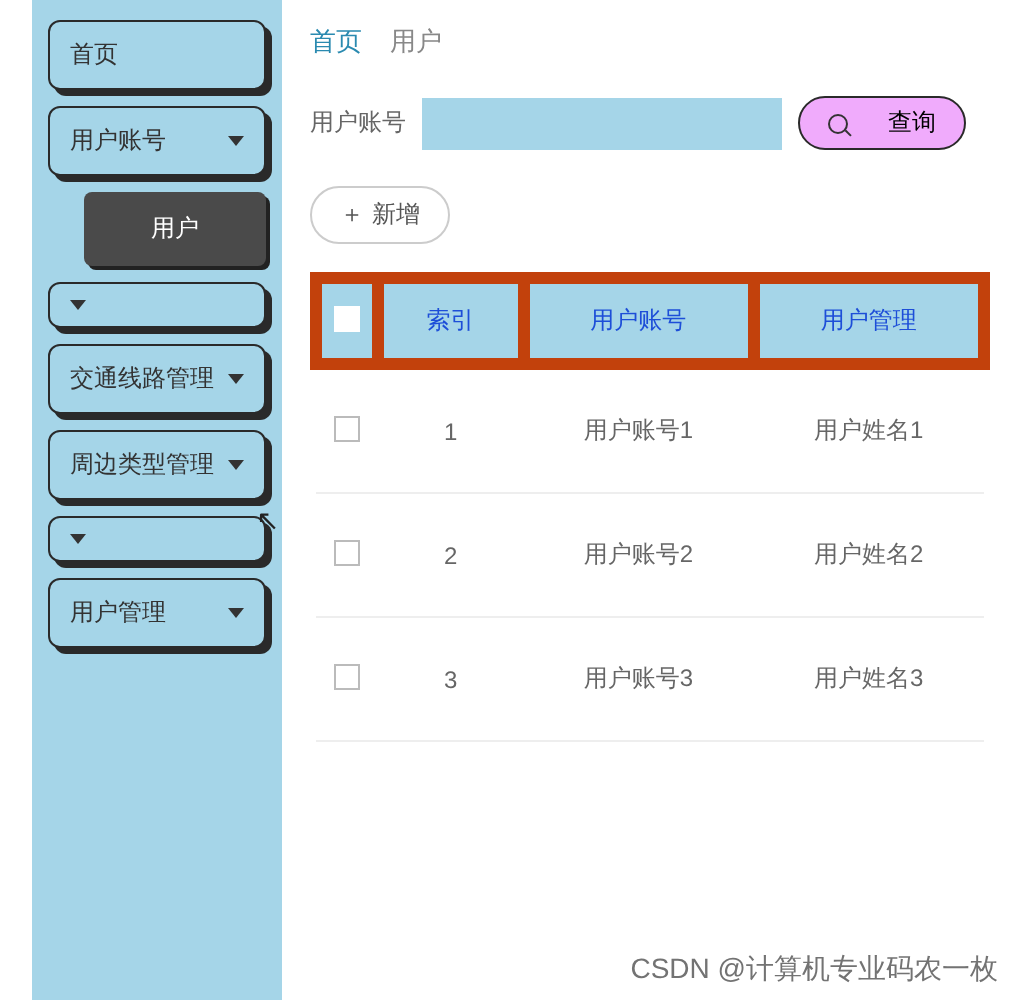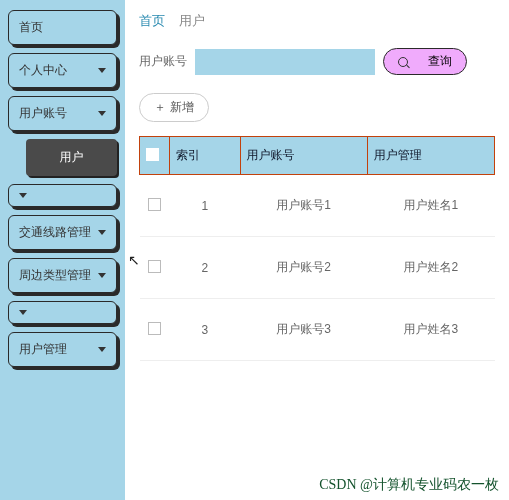--- a/index.html
+++ b/index.html
@@ -1,53 +1,49 @@
 <!DOCTYPE html>
 <html><head>
 <meta charset="utf-8">
 <style>
 * { box-sizing: border-box; margin: 0; padding: 0; }
 body { font-family: "Microsoft YaHei", sans-serif; font-size: 12px; background: #fff; width: 509px; height: 500px; overflow: hidden; position: relative; }
-.container { display: flex; height: 100%; }
+.container { display: flex; height: 100%; margin-left: 16px; }
 .sidebar { width: 125px; background: #a5d5e8; padding: 10px 8px; display: flex; flex-direction: column; gap: 8px; }
 .nav-item { position: relative; background: #a5d5e8; border: 1.5px solid #2a2a2a; border-radius: 6px; padding: 8px 10px; color: #333; font-size: 12px; cursor: pointer; box-shadow: 3px 3px 0 #2a2a2a; display: flex; justify-content: space-between; align-items: center; }
 .nav-item.sub { background: #4a4a4a; border: none; color: #fff; margin-left: 18px; padding: 10px 12px; text-align: center; justify-content: center; box-shadow: 2px 2px 0 #222; border-radius: 4px; }
 .chev { width: 0; height: 0; border-left: 4px solid transparent; border-right: 4px solid transparent; border-top: 5px solid #333; }
 .main { flex: 1; padding: 12px 14px; position: relative; }
 .breadcrumb { display: flex; gap: 14px; font-size: 13px; color: #888; margin-bottom: 18px; }
 .breadcrumb .root { color: #2a8ab0; }
 .filter-row { display: flex; align-items: center; gap: 8px; margin-bottom: 18px; }
 .filter-label { color: #666; font-size: 12px; }
 .filter-input { background: #a5d5e8; border: none; height: 26px; width: 180px; padding: 0 8px; outline: none; }
 .search-btn { border: 1.5px solid #2a2a2a; background: #f0abfc; border-radius: 14px; padding: 4px 14px; cursor: pointer; display: flex; align-items: center; gap: 20px; font-size: 12px; }
 .action-row { display: flex; gap: 10px; margin-bottom: 14px; }
 .pill-btn { border: 1px solid #ccc; background: #fff; border-radius: 16px; padding: 5px 14px; cursor: pointer; font-size: 12px; color: #555; display: flex; align-items: center; gap: 4px; }
 .table { width: 100%; border-collapse: collapse; }
-.table th { background: #a5d5e8; color: #0f172a; font-weight: normal; padding: 10px 6px; font-size: 12px; text-align: left; border: 1px solid #c2410c; }
+.table th { background: #a5d5e8; color: #1d4ed8; font-weight: normal; padding: 10px 6px; font-size: 12px; text-align: center; border: 6px solid #c2410c; }
 .table th:first-child { width: 30px; }
 .table td { padding: 22px 6px; text-align: center; color: #666; font-size: 12px; border-bottom: 1px solid #eee; }
 .chk { width: 13px; height: 13px; border: 1px solid #bbb; display: inline-block; background: #fff; }
 .chk.head { border-color: #fff; }
 .cursor { position: absolute; left: 128px; top: 252px; font-size: 14px; color: #222; pointer-events: none; }
-.watermark { position: absolute; bottom: 6px; right: 10px; color: #14532d; font-size: 14px; font-family: Liberation Serif, serif; }
+.watermark { position: absolute; bottom: 6px; right: 10px; color: #737373; font-size: 14px; font-family: Liberation Sans, sans-serif; }
 .search-ico { width: 10px; height: 10px; border: 1.2px solid #333; border-radius: 50%; position: relative; display: inline-block; }
 .search-ico::after { content: ""; position: absolute; width: 4px; height: 1.2px; background: #333; bottom: -2px; right: -3px; transform: rotate(45deg); }
 .trash-ico { width: 9px; height: 10px; border: 1px solid #777; border-top: 2px solid #777; display: inline-block; border-radius: 1px; }
 </style>
 </head>
 <body>
 
 <div class="container">
   <div class="sidebar">
     <div class="nav-item">
         <span>首页</span>
-      </div>
-    <div class="nav-item">
-        <span>个人中心</span>
-        <span class="chev"></span>
       </div>
     <div class="nav-item">
         <span>用户账号</span>
         <span class="chev"></span>
       </div>
     <div class="nav-item sub">
         <span>用户</span>
       </div>
     <div class="nav-item">
         <span class="chev"></span>

